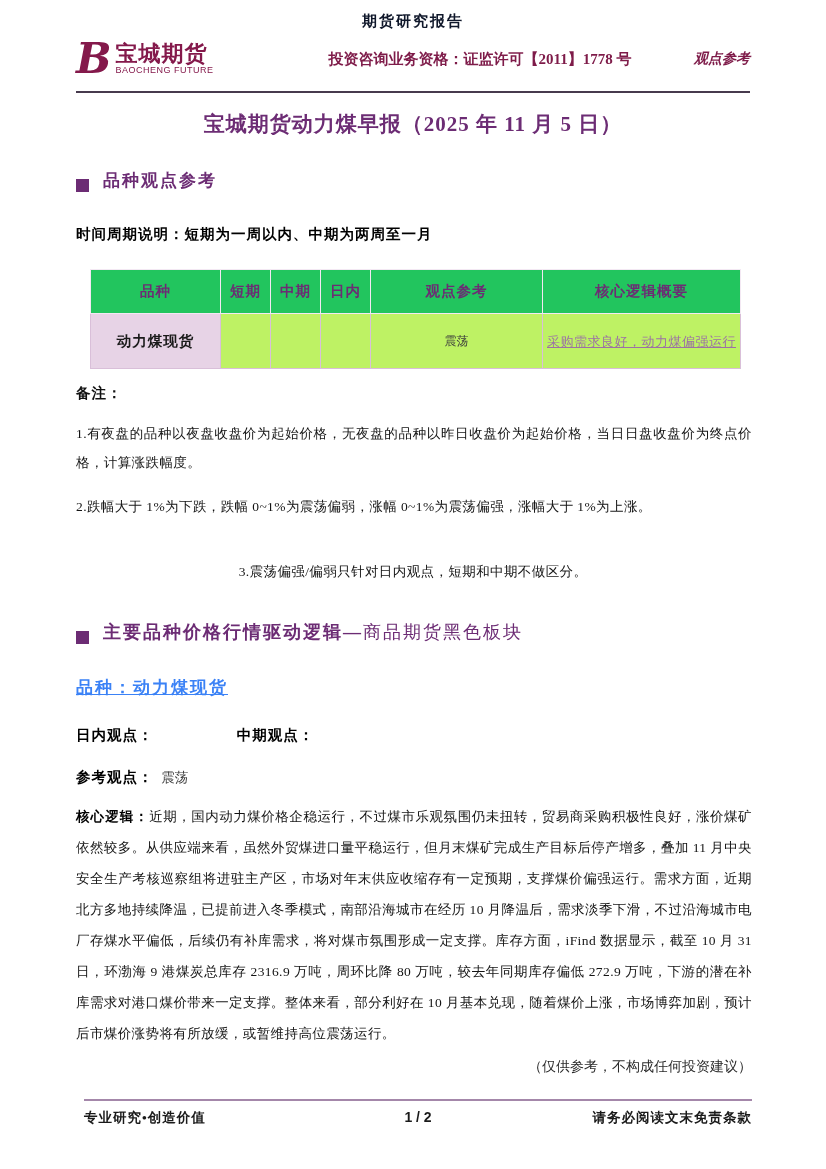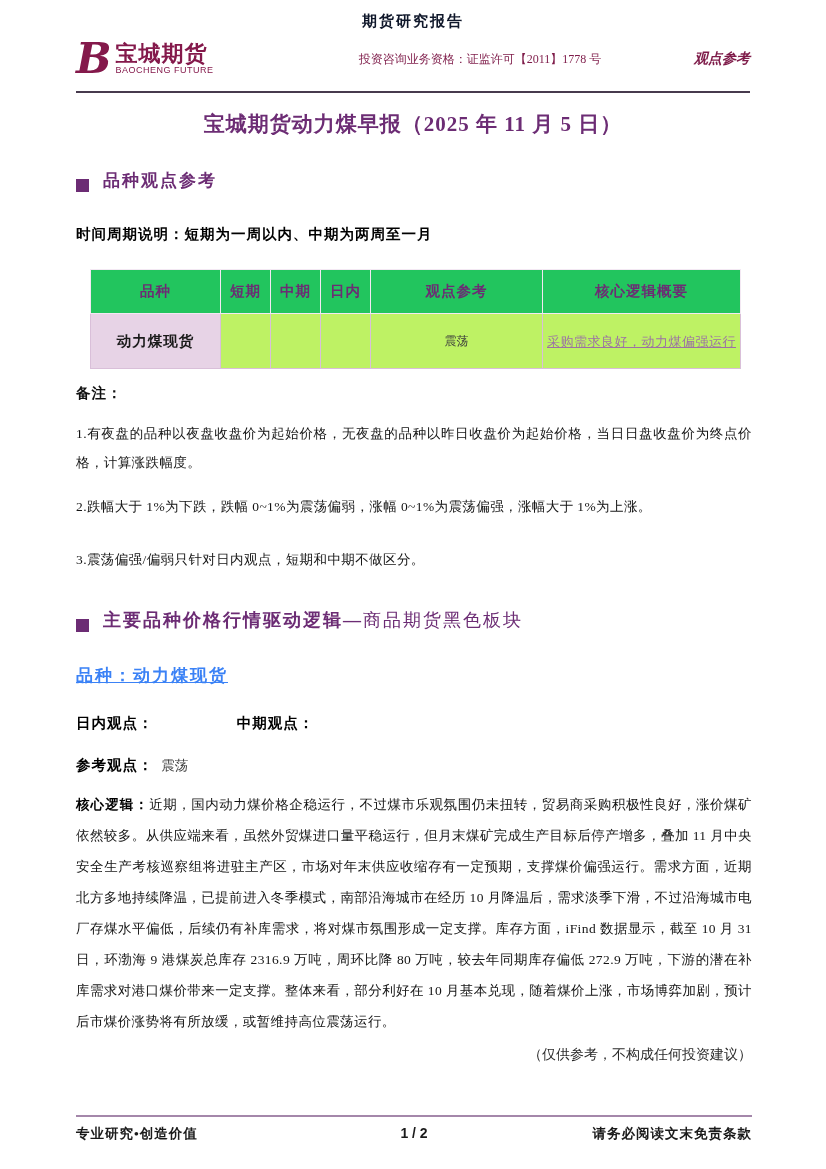--- a/index.html
+++ b/index.html
@@ -55,22 +55,22 @@
   }
   .logo-en {
     font-family: "Liberation Sans", sans-serif;
     font-size: 9px;
     color: #84194B;
     letter-spacing: 0.5px;
     white-space: nowrap;
   }
   .qualification {
     flex: 1 1 auto;
-    font-weight: normal;
-    font-size: 12px;
+    font-weight: bold;
+    font-size: 15px;
     color: #7E1B49;
     text-align: center;
     padding-left: 4px;
     white-space: nowrap;
   }
   .corner-label {
     flex: 0 0 auto;
     font-weight: bold;
     font-style: italic;
     font-size: 14px;
@@ -171,21 +171,21 @@
   
   .notes-label {
     margin-top: 15px;
     font-weight: bold;
     font-size: 14.5px;
     letter-spacing: 1px;
   }
   .note { font-size: 13.5px; line-height: 2.15; color: #141414; letter-spacing: 0.4px; }
   .note-1 { margin-top: 16px; width: 676px; text-align: justify; }
   .note-2 { margin-top: 15px; }
-  .note-3 { margin-top: 24px; }
+  .note-3 { margin-top: 36px; text-align: center; }
 
   
   .variety-line {
     margin-top: 32px;
     font-size: 17px;
     font-weight: bold;
     color: #3b82f6;
     letter-spacing: 2px;
     text-decoration: underline;
   }
@@ -212,28 +212,27 @@
     width: 676px;
     text-align: right;
     font-size: 14px;
     color: #2b2b2b;
     font-family: "Liberation Sans", "DejaVu Sans", sans-serif;
   }
 
   
   .footer {
     position: absolute;
-    left: 76px;
+    left: 84px;
     right: 74px;
     top: 1099px;
     border-top: 2px solid #a487aa;
     padding-top: 8px;
     display: flex;
     align-items: baseline;
-    margin-top: 16px;
   }
   .footer .f-left  { flex: 1; text-align: left;  font-weight: bold; font-size: 13.5px; color: #1a1a1a; letter-spacing: 1px; }
   .footer .f-page  { flex: 0 0 auto; font-weight: bold; font-size: 14px; color: #1a1a1a; font-family: "Liberation Sans", sans-serif; }
   .footer .f-right { flex: 1; text-align: right; font-weight: bold; font-size: 13.5px; color: #1a1a1a; letter-spacing: 1px; }
 </style>
 </head>
 <body>
 
 <div class="page">
 

